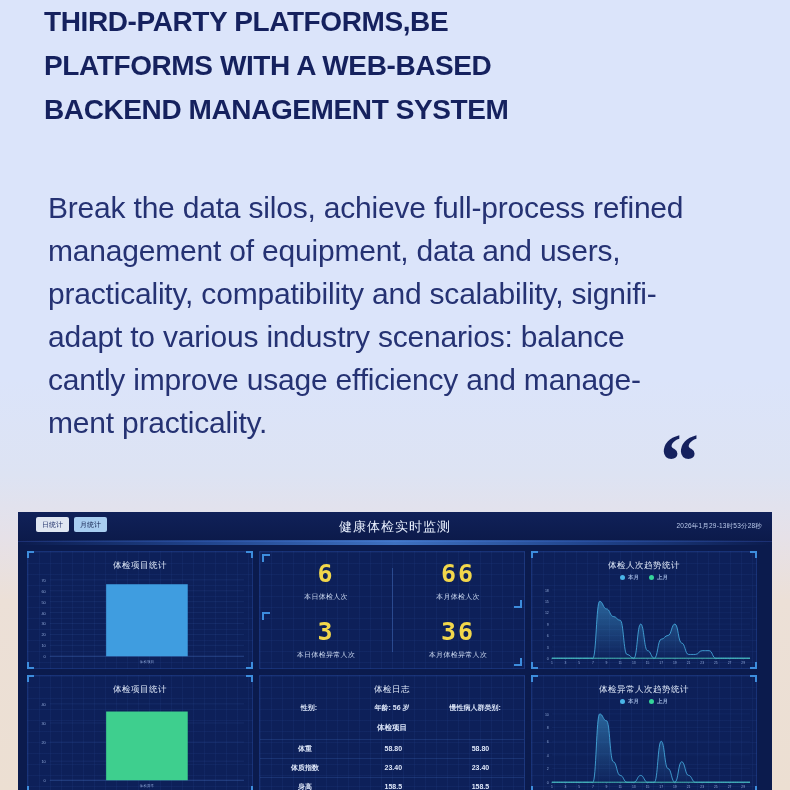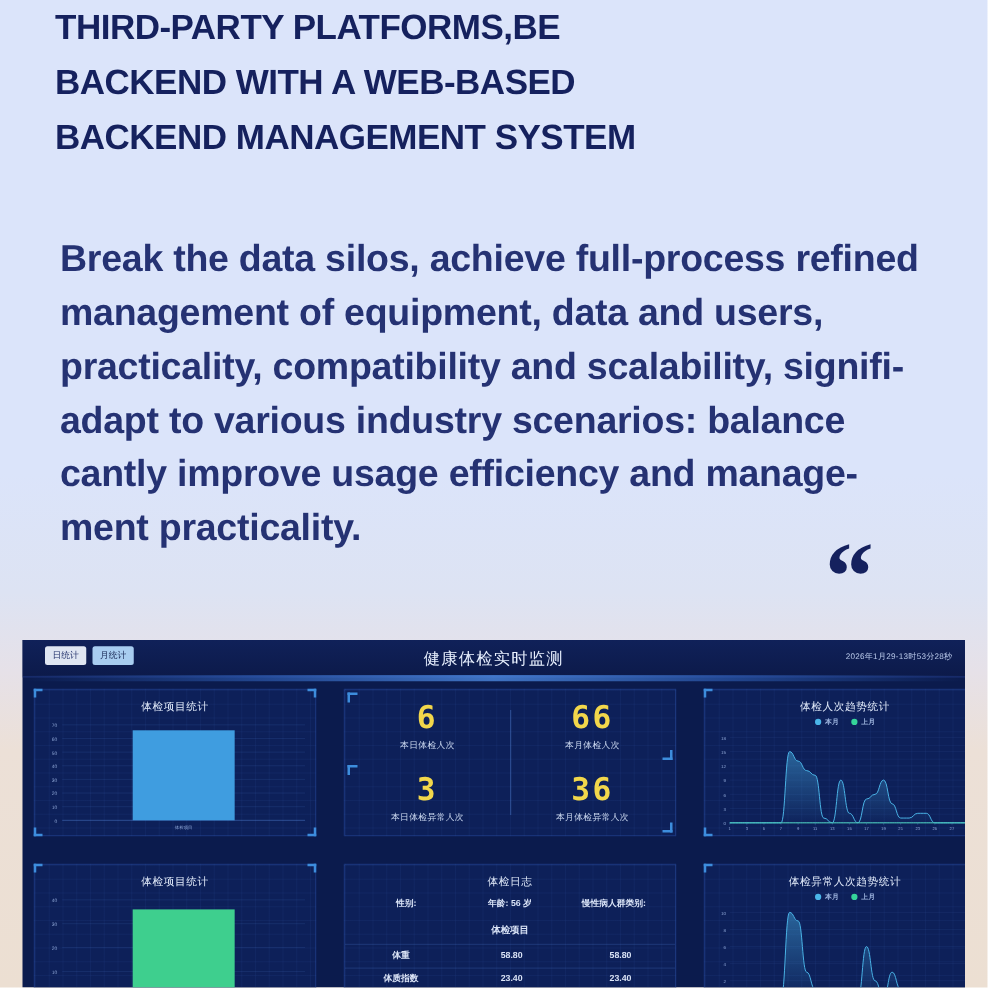--- a/index.html
+++ b/index.html
@@ -39,21 +39,20 @@
   
   .body-copy {
     position: absolute;
     left: 48px;
     top: 186px;
     width: 712px;
     font-size: 30px;
     line-height: 43px;
     color: #253273;
     letter-spacing: -0.2px;
-    font-weight: bold;
   }
   .body-copy span { display: block; white-space: nowrap; }
 
   
   .quote-mark {
     position: absolute;
     left: 660px;
     top: 432px;
     font-family: "Liberation Serif", serif;
     font-size: 78px;
@@ -137,21 +136,21 @@
     z-index: 2;
   }
 
   .dash-body {
     position: relative;
     height: 248px;
     padding: 6px;
     display: grid;
     grid-template-columns: 232px 272px 232px;
     grid-template-rows: 124px 124px;
-    gap: 16px;
+    gap: 0px;
   }
 
   .panel {
     position: relative;
     margin: 3px;
     background: #0d2059;
     background-image:
       linear-gradient(rgba(56,96,180,0.10) 1px, transparent 1px),
       linear-gradient(90deg, rgba(56,96,180,0.10) 1px, transparent 1px);
     background-size: 11px 11px;
@@ -288,21 +287,21 @@
   }
   .log-table td.c1 { width: 34%; }
   .log-table td.c2 { width: 33%; }
   .log-table td.c3 { width: 33%; }
 </style>
 </head>
 <body>
 
 <div class="headline">
   <span>THIRD-PARTY PLATFORMS,BE</span>
-  <span>BACKEND WITH A WEB-BASED</span>
+  <span>PLATFORMS WITH A WEB-BASED</span>
   <span>BACKEND MANAGEMENT SYSTEM</span>
 </div>
 
 <div class="body-copy">
   <span>Break the data silos, achieve full-process refined</span>
   <span>management of equipment, data and users,</span>
   <span>practicality, compatibility and scalability, signifi-</span>
   <span>adapt to various industry scenarios: balance</span>
   <span>cantly improve usage efficiency and manage-</span>
   <span>ment practicality.</span>

